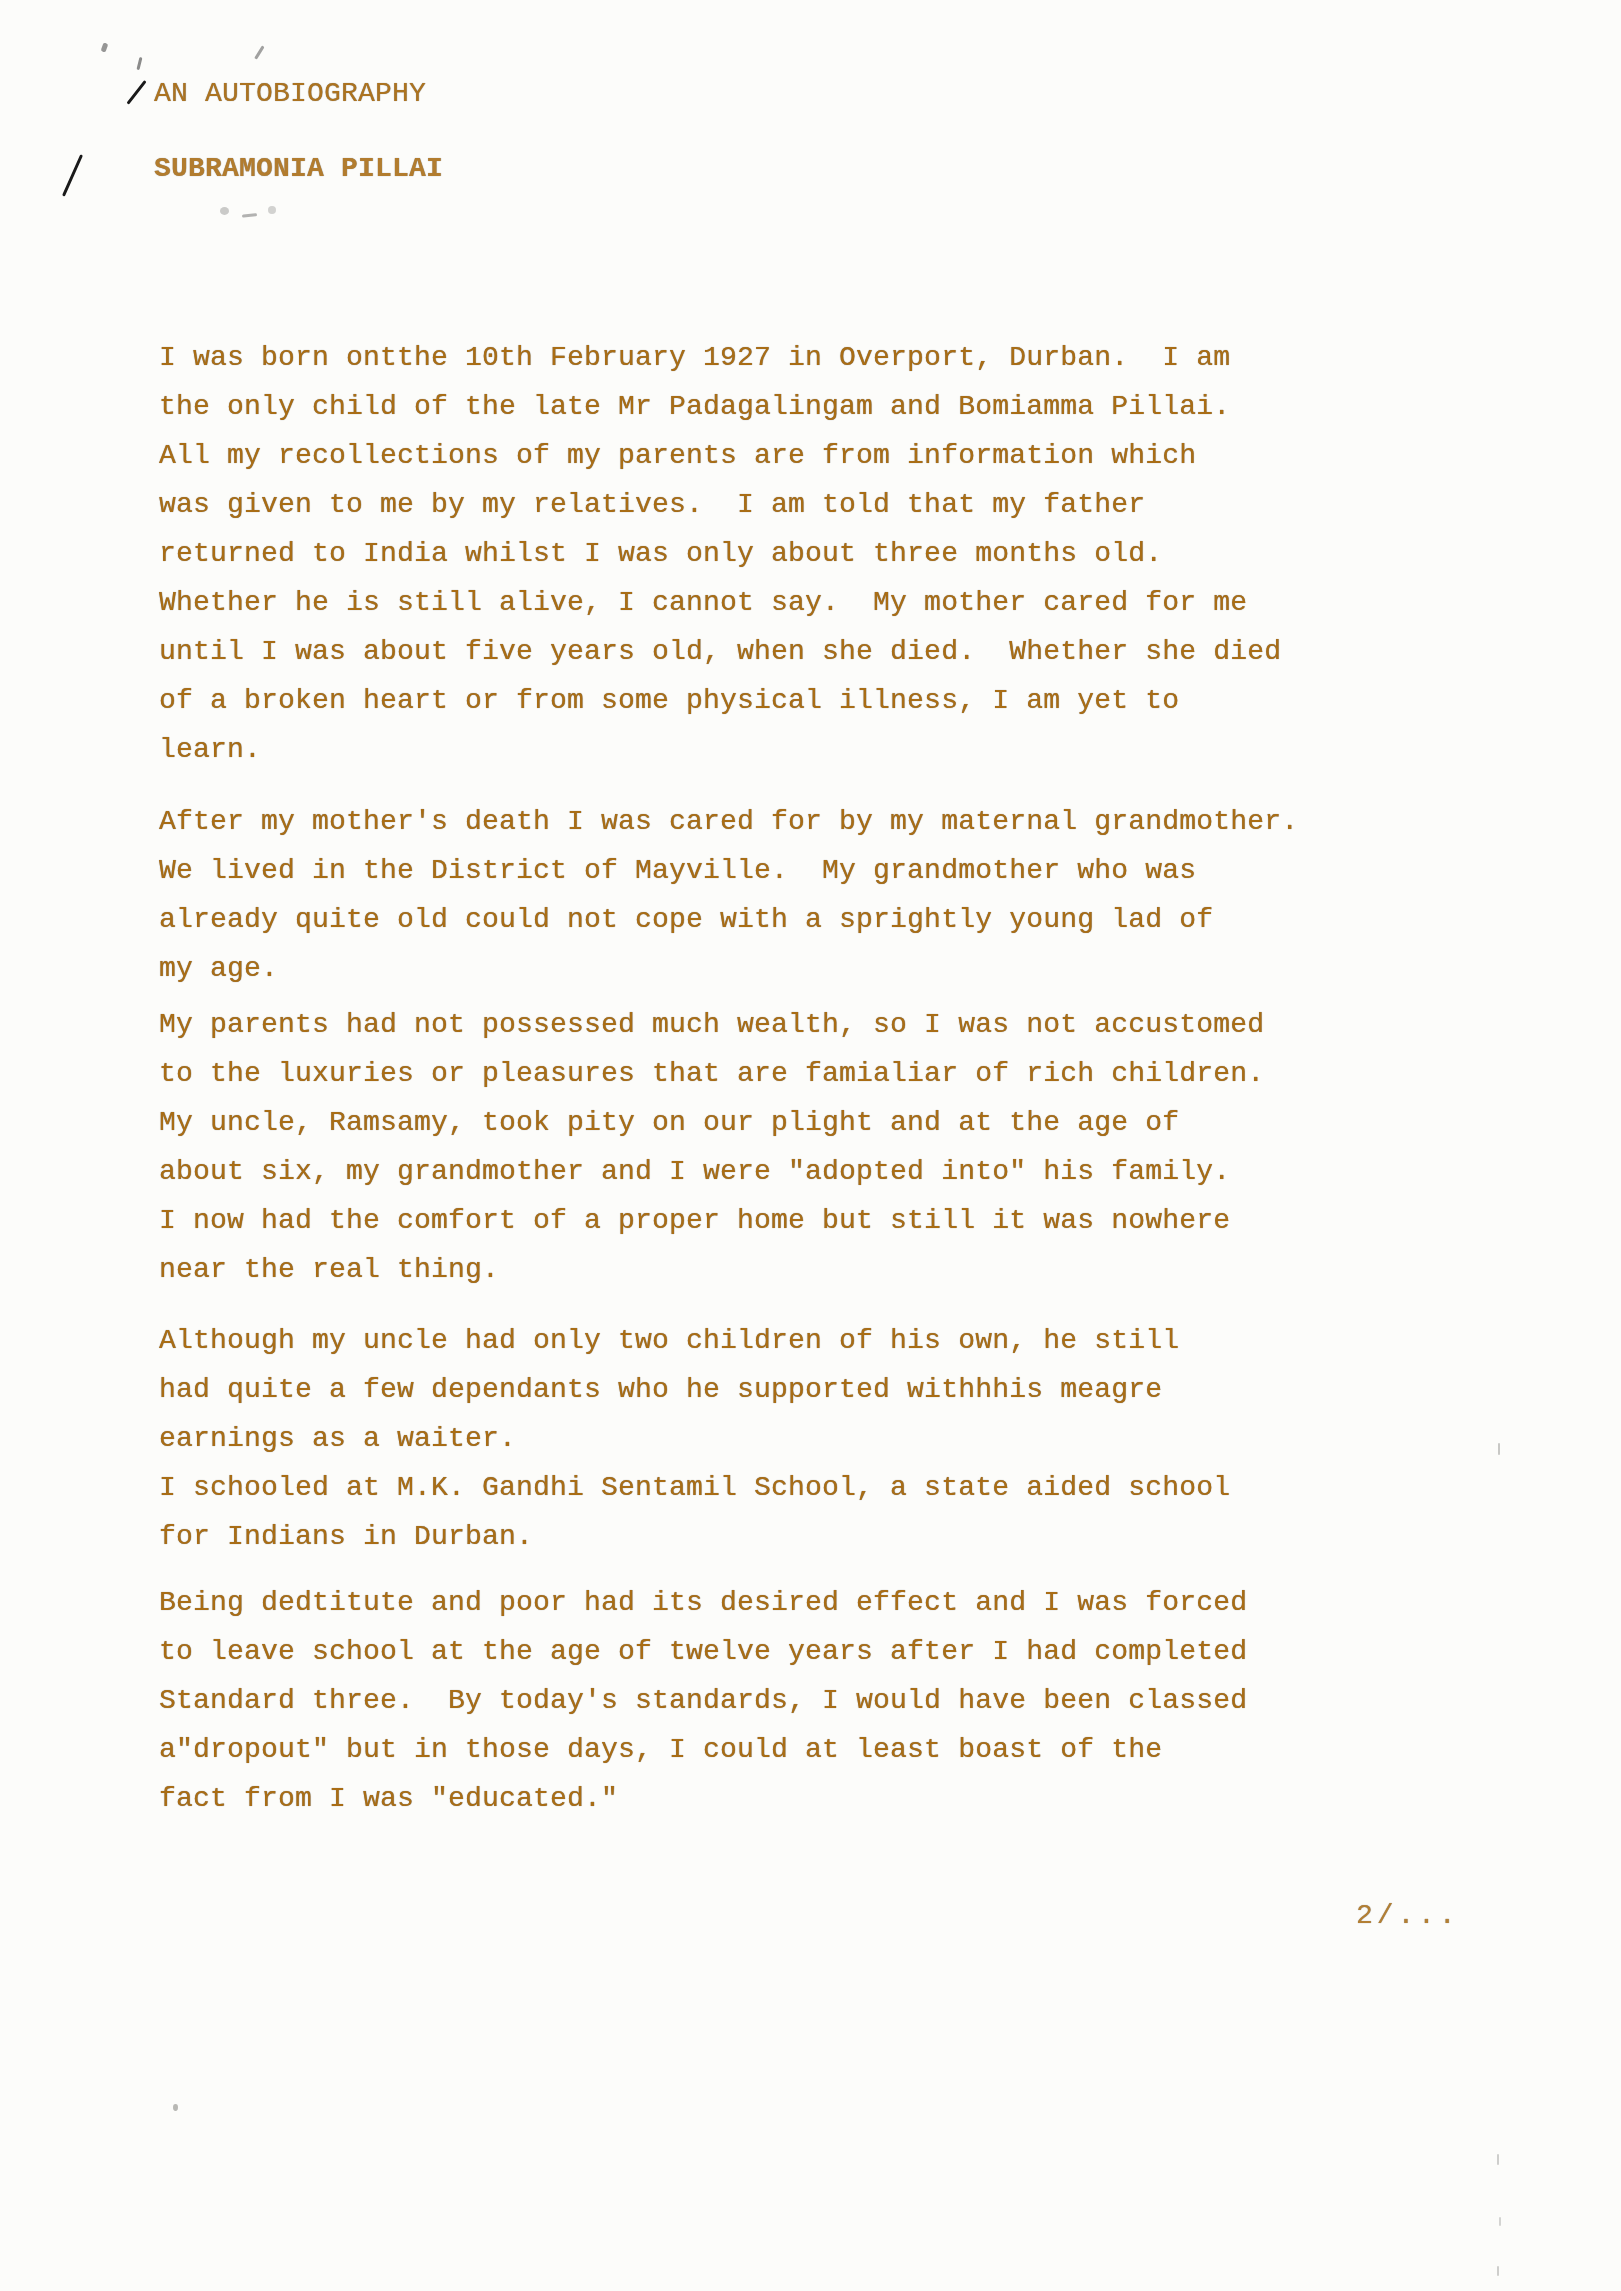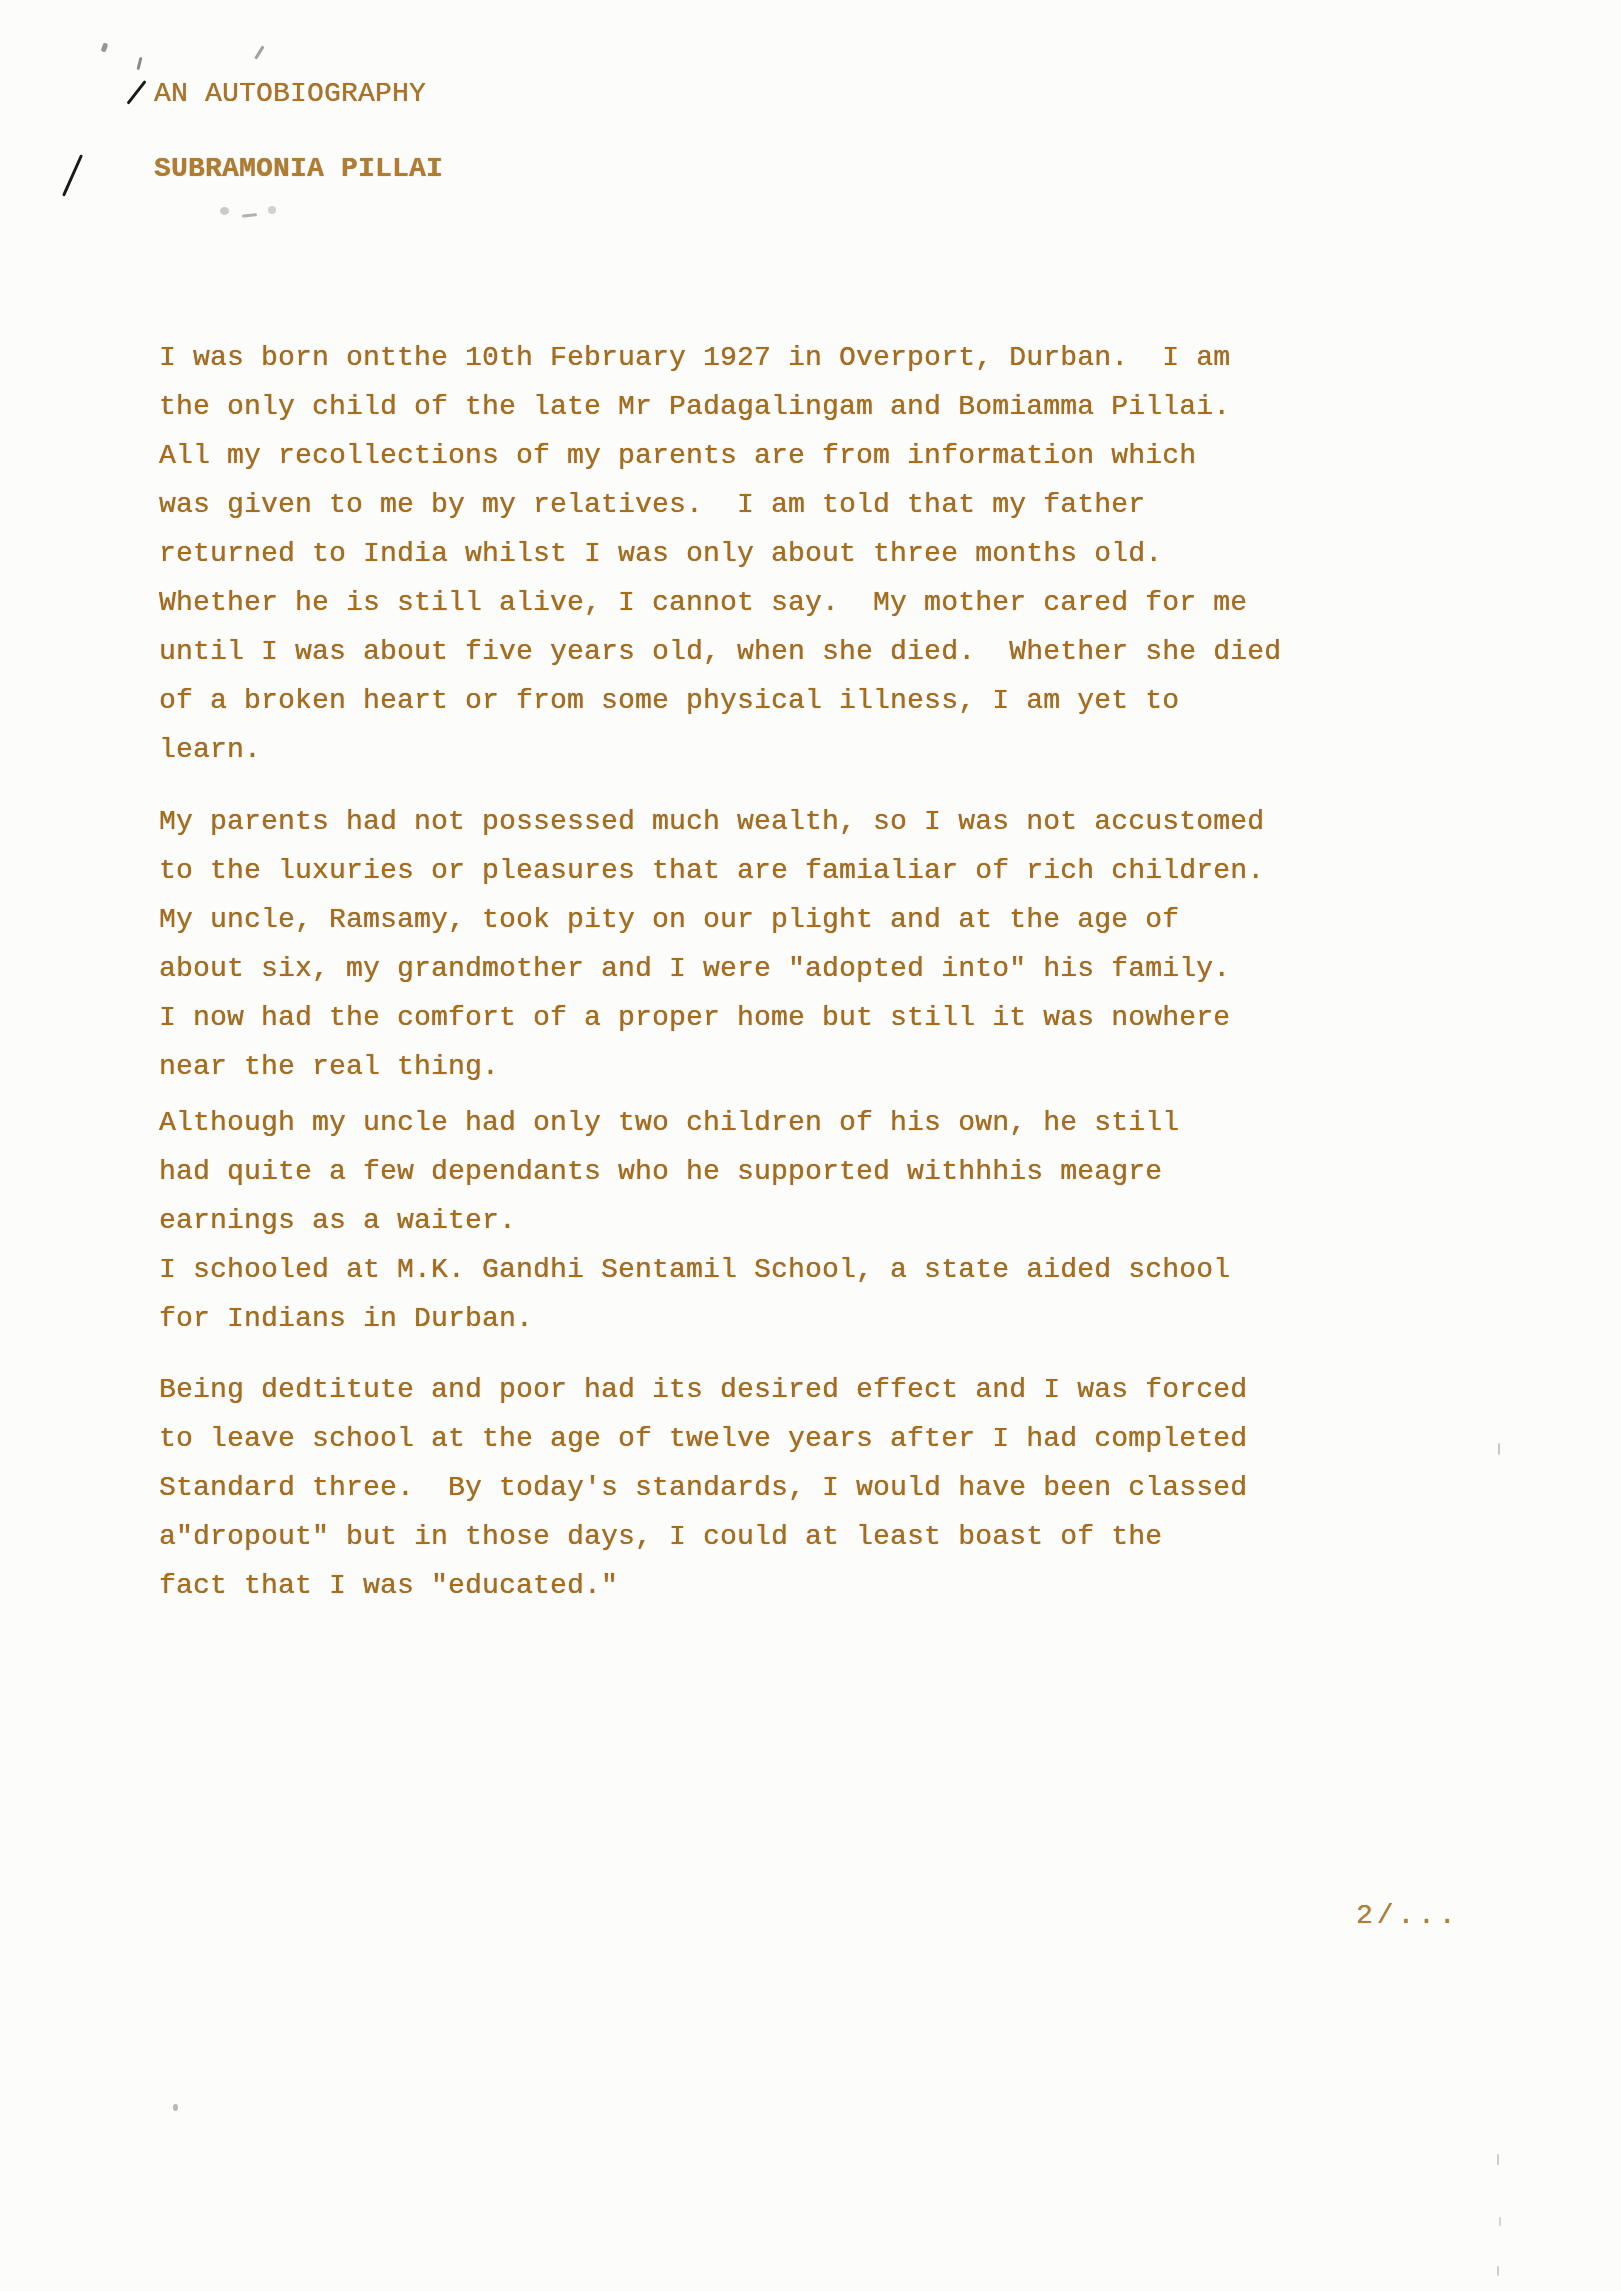--- a/index.html
+++ b/index.html
@@ -88,34 +88,38 @@
   <div class="body-text tw">
     <p>I was born ontthe 10th February 1927 in Overport, Durban.  I am
 the only child of the late Mr Padagalingam and Bomiamma Pillai.
 All my recollections of my parents are from information which
 was given to me by my relatives.  I am told that my father
 returned to India whilst I was only about three months old.
 Whether he is still alive, I cannot say.  My mother cared for me
 until I was about five years old, when she died.  Whether she died
 of a broken heart or from some physical illness, I am yet to
 learn.</p>
+    <p>After my mother's death I was cared for by my maternal grandmother.
+We lived in the District of Mayville.  My grandmother who was
+already quite old could not cope with a sprightly young lad of
+my age.</p>
     <p>My parents had not possessed much wealth, so I was not accustomed
 to the luxuries or pleasures that are famialiar of rich children.
 My uncle, Ramsamy, took pity on our plight and at the age of
 about six, my grandmother and I were "adopted into" his family.
 I now had the comfort of a proper home but still it was nowhere
 near the real thing.</p>
     <p>Although my uncle had only two children of his own, he still
 had quite a few dependants who he supported withhhis meagre
 earnings as a waiter.
 I schooled at M.K. Gandhi Sentamil School, a state aided school
 for Indians in Durban.</p>
     <p>Being dedtitute and poor had its desired effect and I was forced
 to leave school at the age of twelve years after I had completed
 Standard three.  By today's standards, I would have been classed
 a"dropout" but in those days, I could at least boast of the
-fact that I was "educated."</p>
+fact from I was "educated."</p>
   </div>
 
   <div class="tw" id="page-marker">2/...</div>
 
 </div>
 
 
 </body></html>

